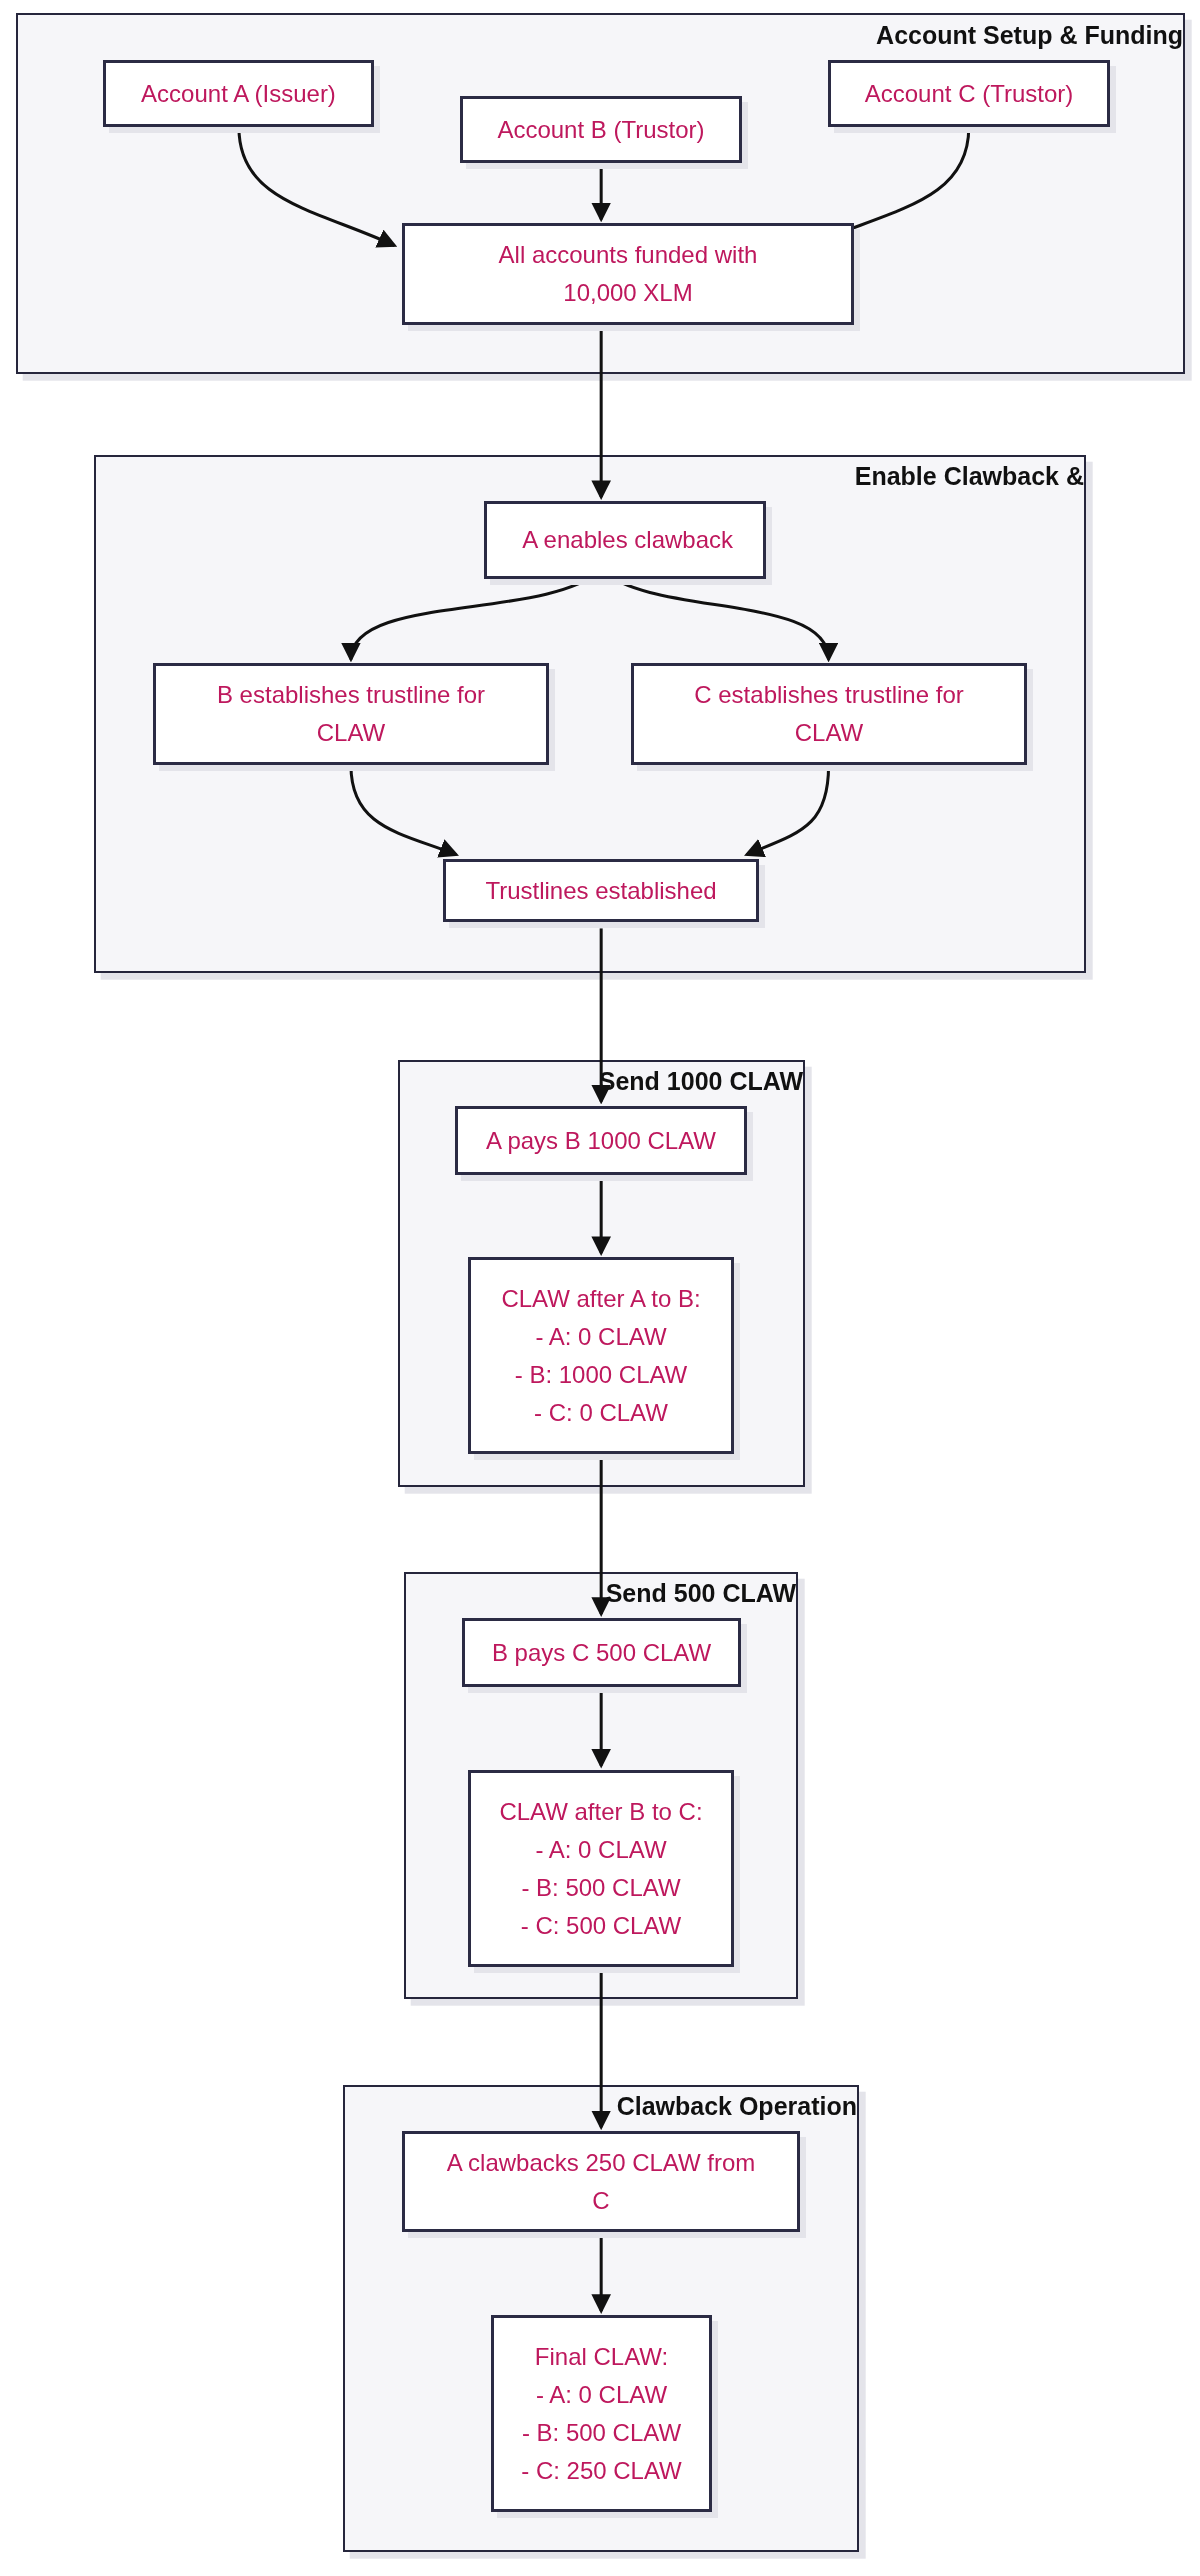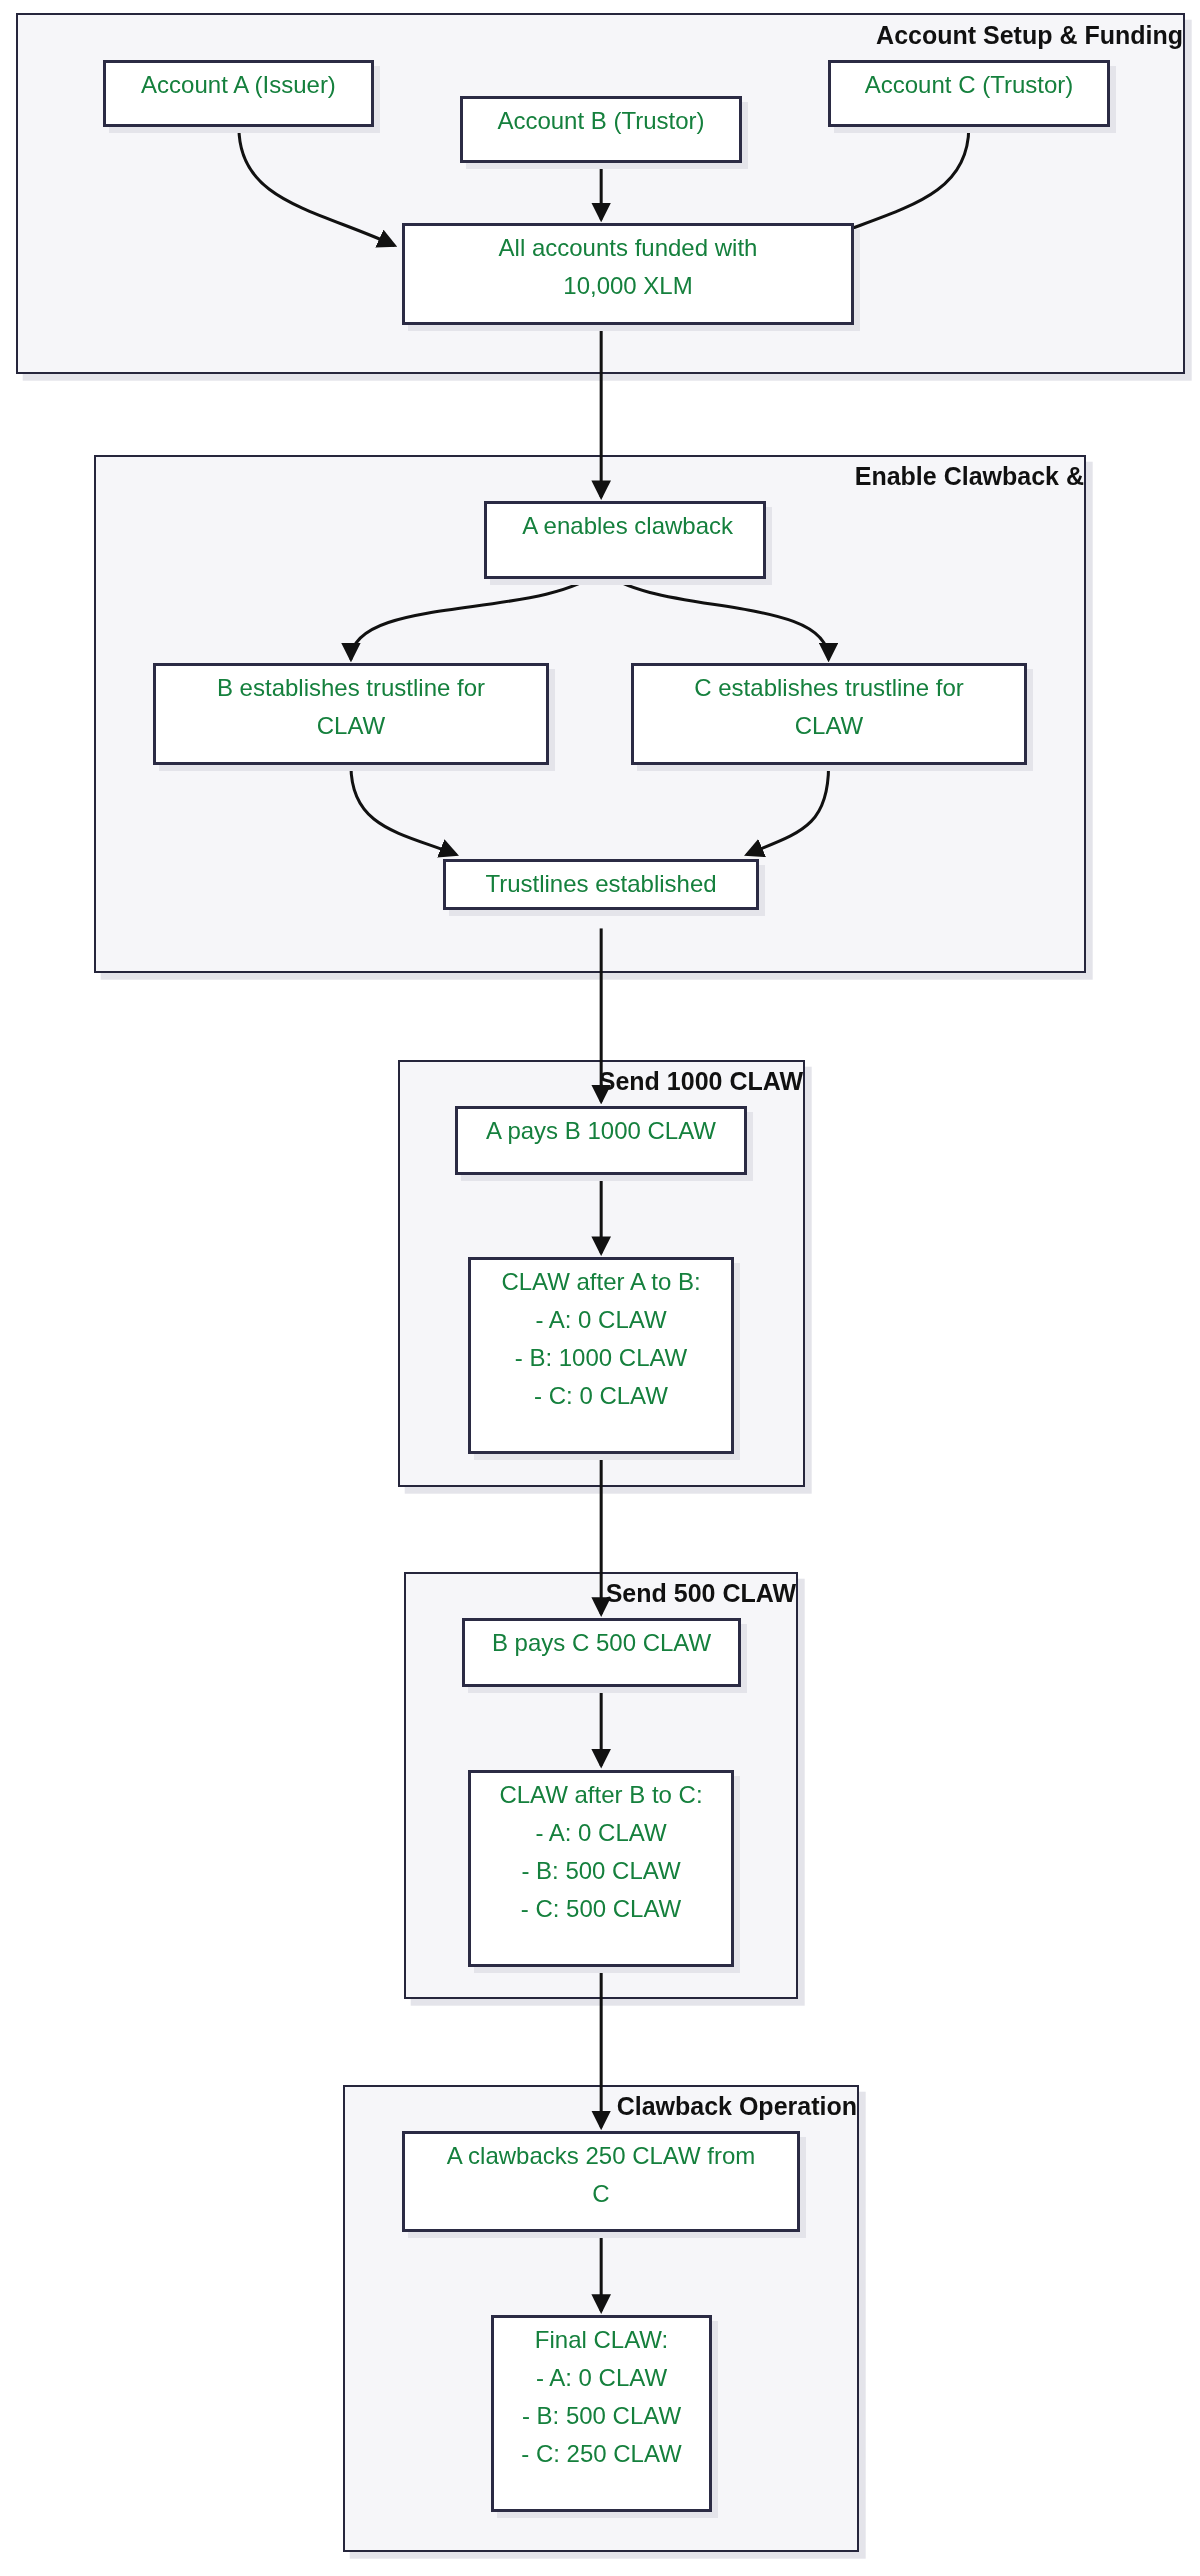--- a/index.html
+++ b/index.html
@@ -44,25 +44,25 @@
   }
   .node {
     position: absolute;
     background: #ffffff;
     border: 3.4px solid #2b2b44;
     box-shadow: 6px 6px 0 #e4e4ea;
     box-sizing: border-box;
     display: flex;
     flex-direction: column;
     align-items: center;
-    justify-content: flex-start;
+    justify-content: center;
     text-align: center;
     font-size: 24px;
     line-height: 38px;
-    color: #15803d;
+    color: #be185d;
     z-index: 3;
     padding: 2.7px 6.7px;
   }
   .node span { display: block; white-space: nowrap; }
 </style>
 </head>
 <body>
 
 <div id="canvas">
 
@@ -132,21 +132,21 @@
   <div class="node" style="left:153px; top:663px; width:396px; height:102px;">
     <span>B establishes trustline for</span>
     <span>CLAW</span>
   </div>
 
   <div class="node" style="left:631px; top:663px; width:396px; height:102px;">
     <span>C establishes trustline for</span>
     <span>CLAW</span>
   </div>
 
-  <div class="node" style="left:443px; top:859px; width:316px; height:51px;">
+  <div class="node" style="left:443px; top:859px; width:316px; height:63px;">
     <span>Trustlines established</span>
   </div>
 
   <div class="node" style="left:455px; top:1106px; width:292px; height:69px;">
     <span>A pays B 1000 CLAW</span>
   </div>
 
   <div class="node" style="left:468px; top:1257px; width:266px; height:197px;">
     <span>CLAW after A to B:</span>
     <span>- A: 0 CLAW</span>

